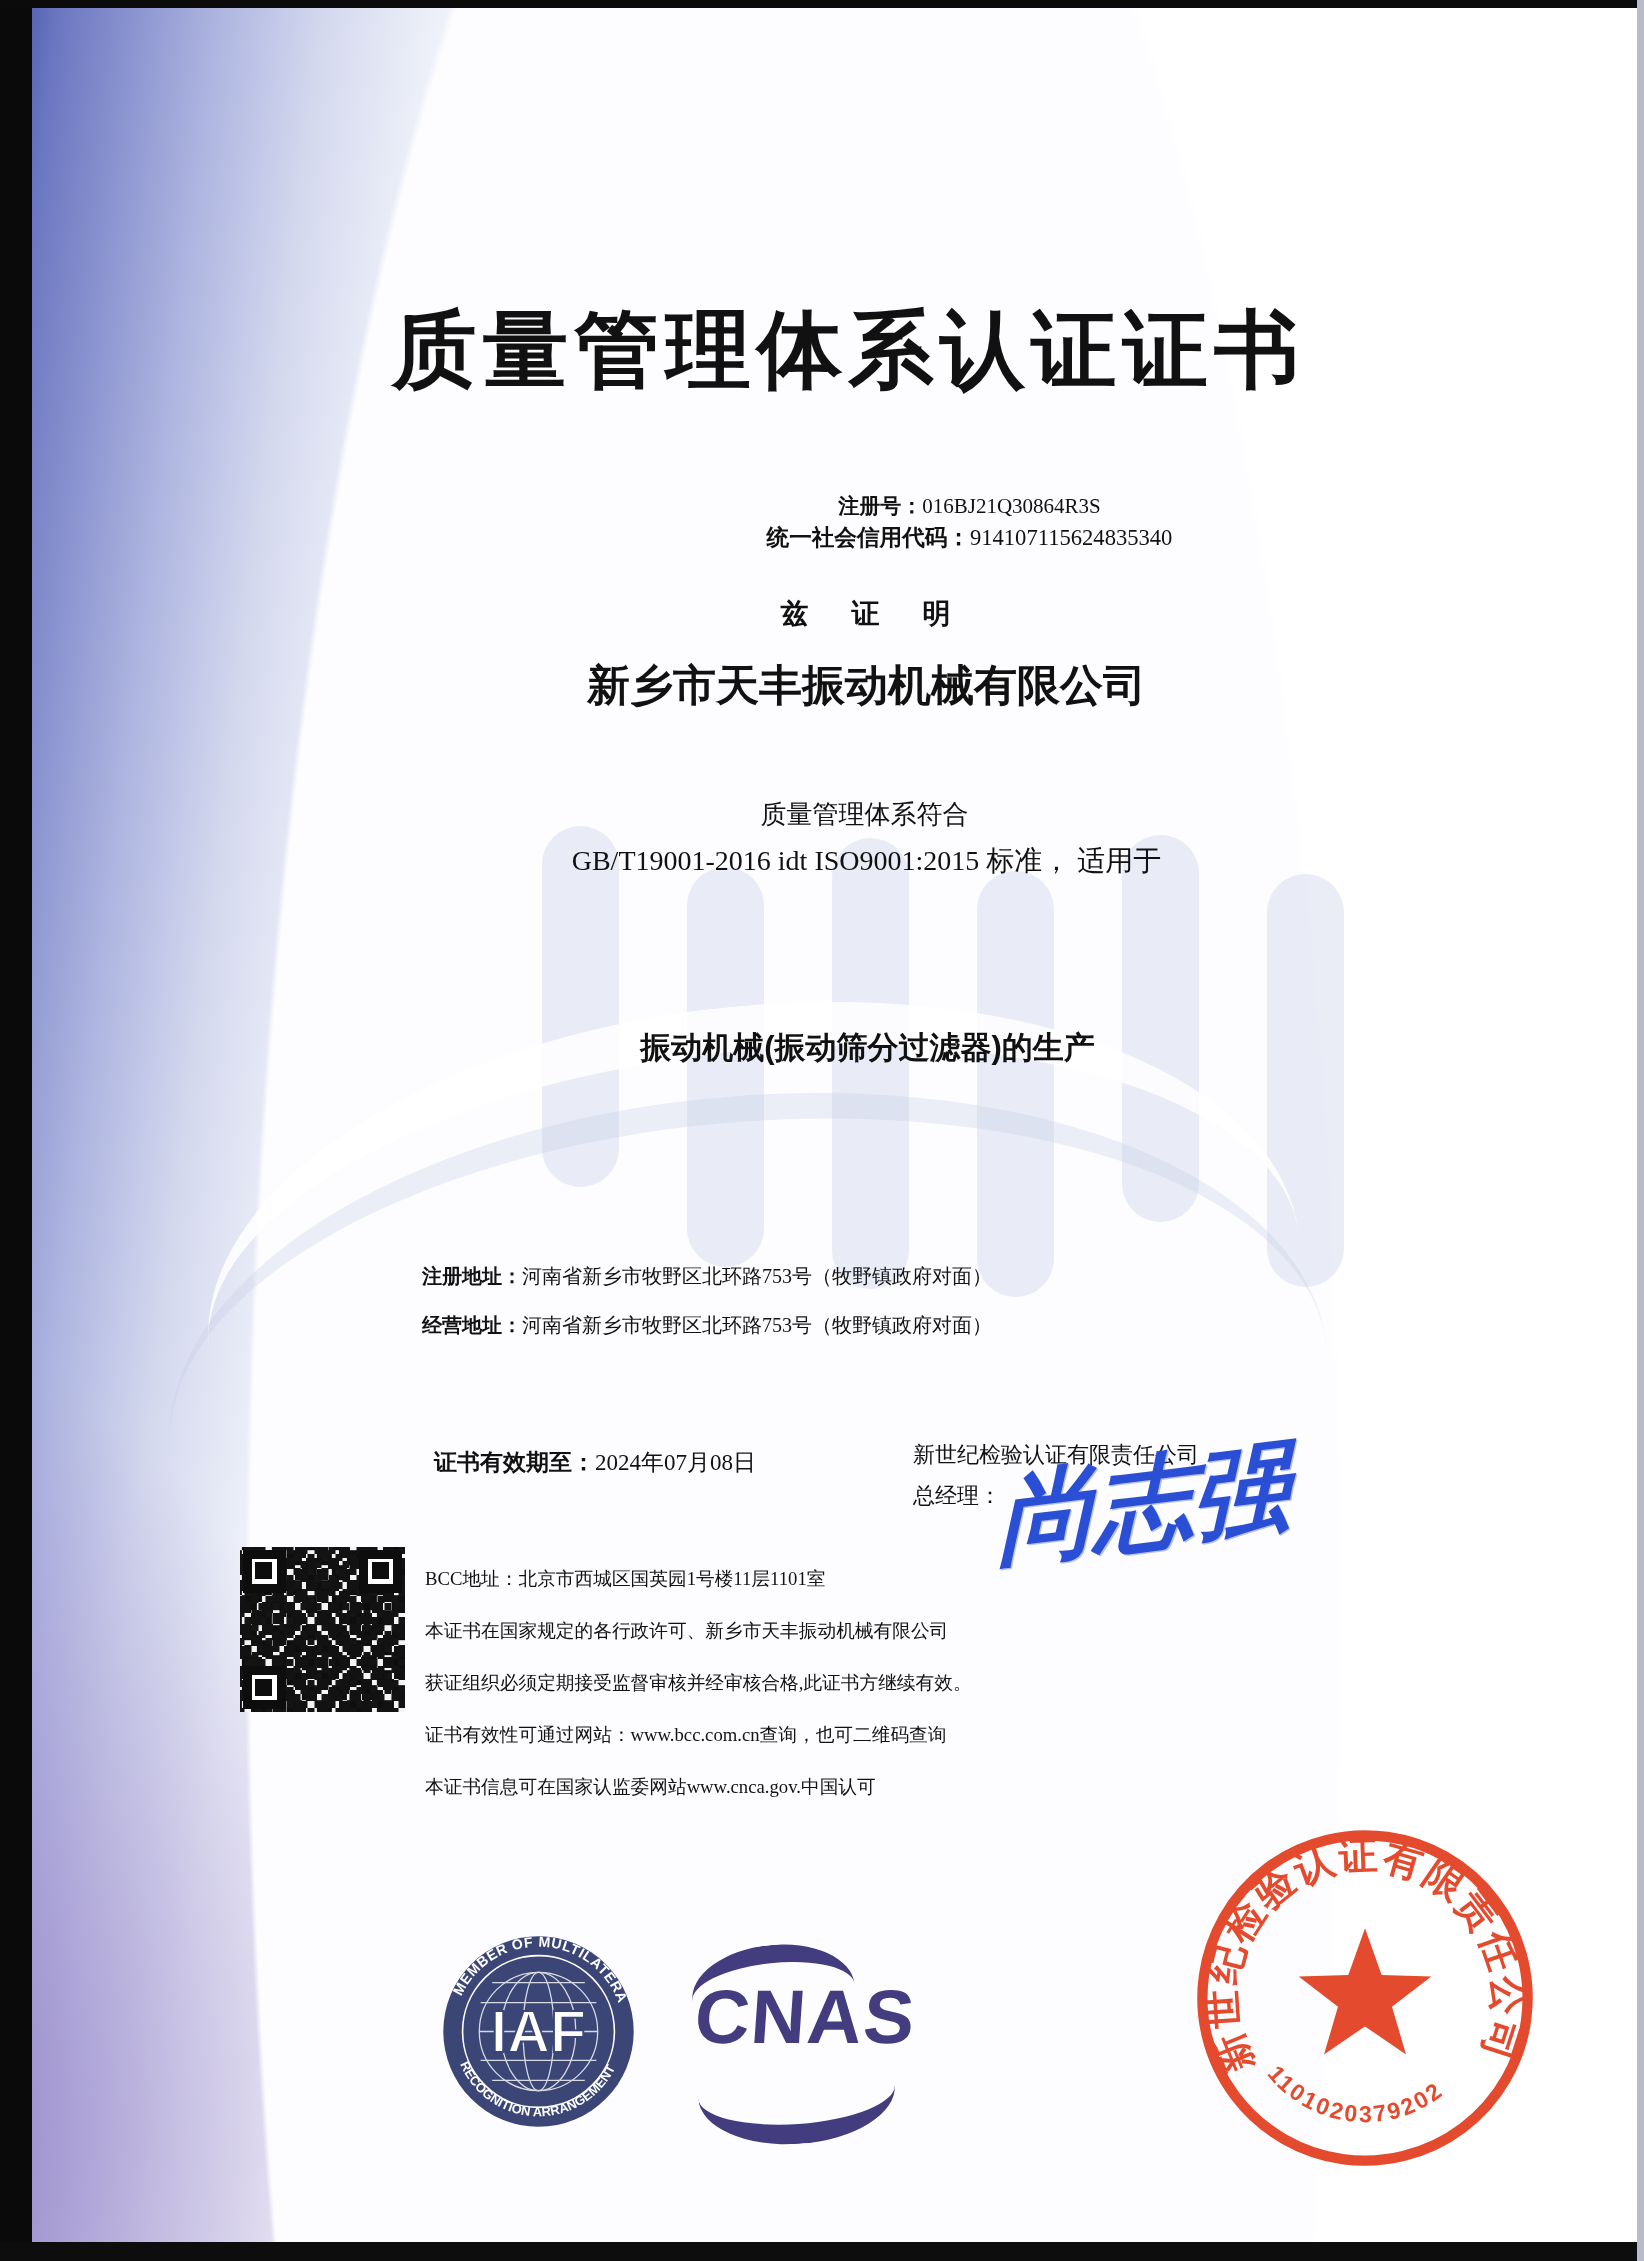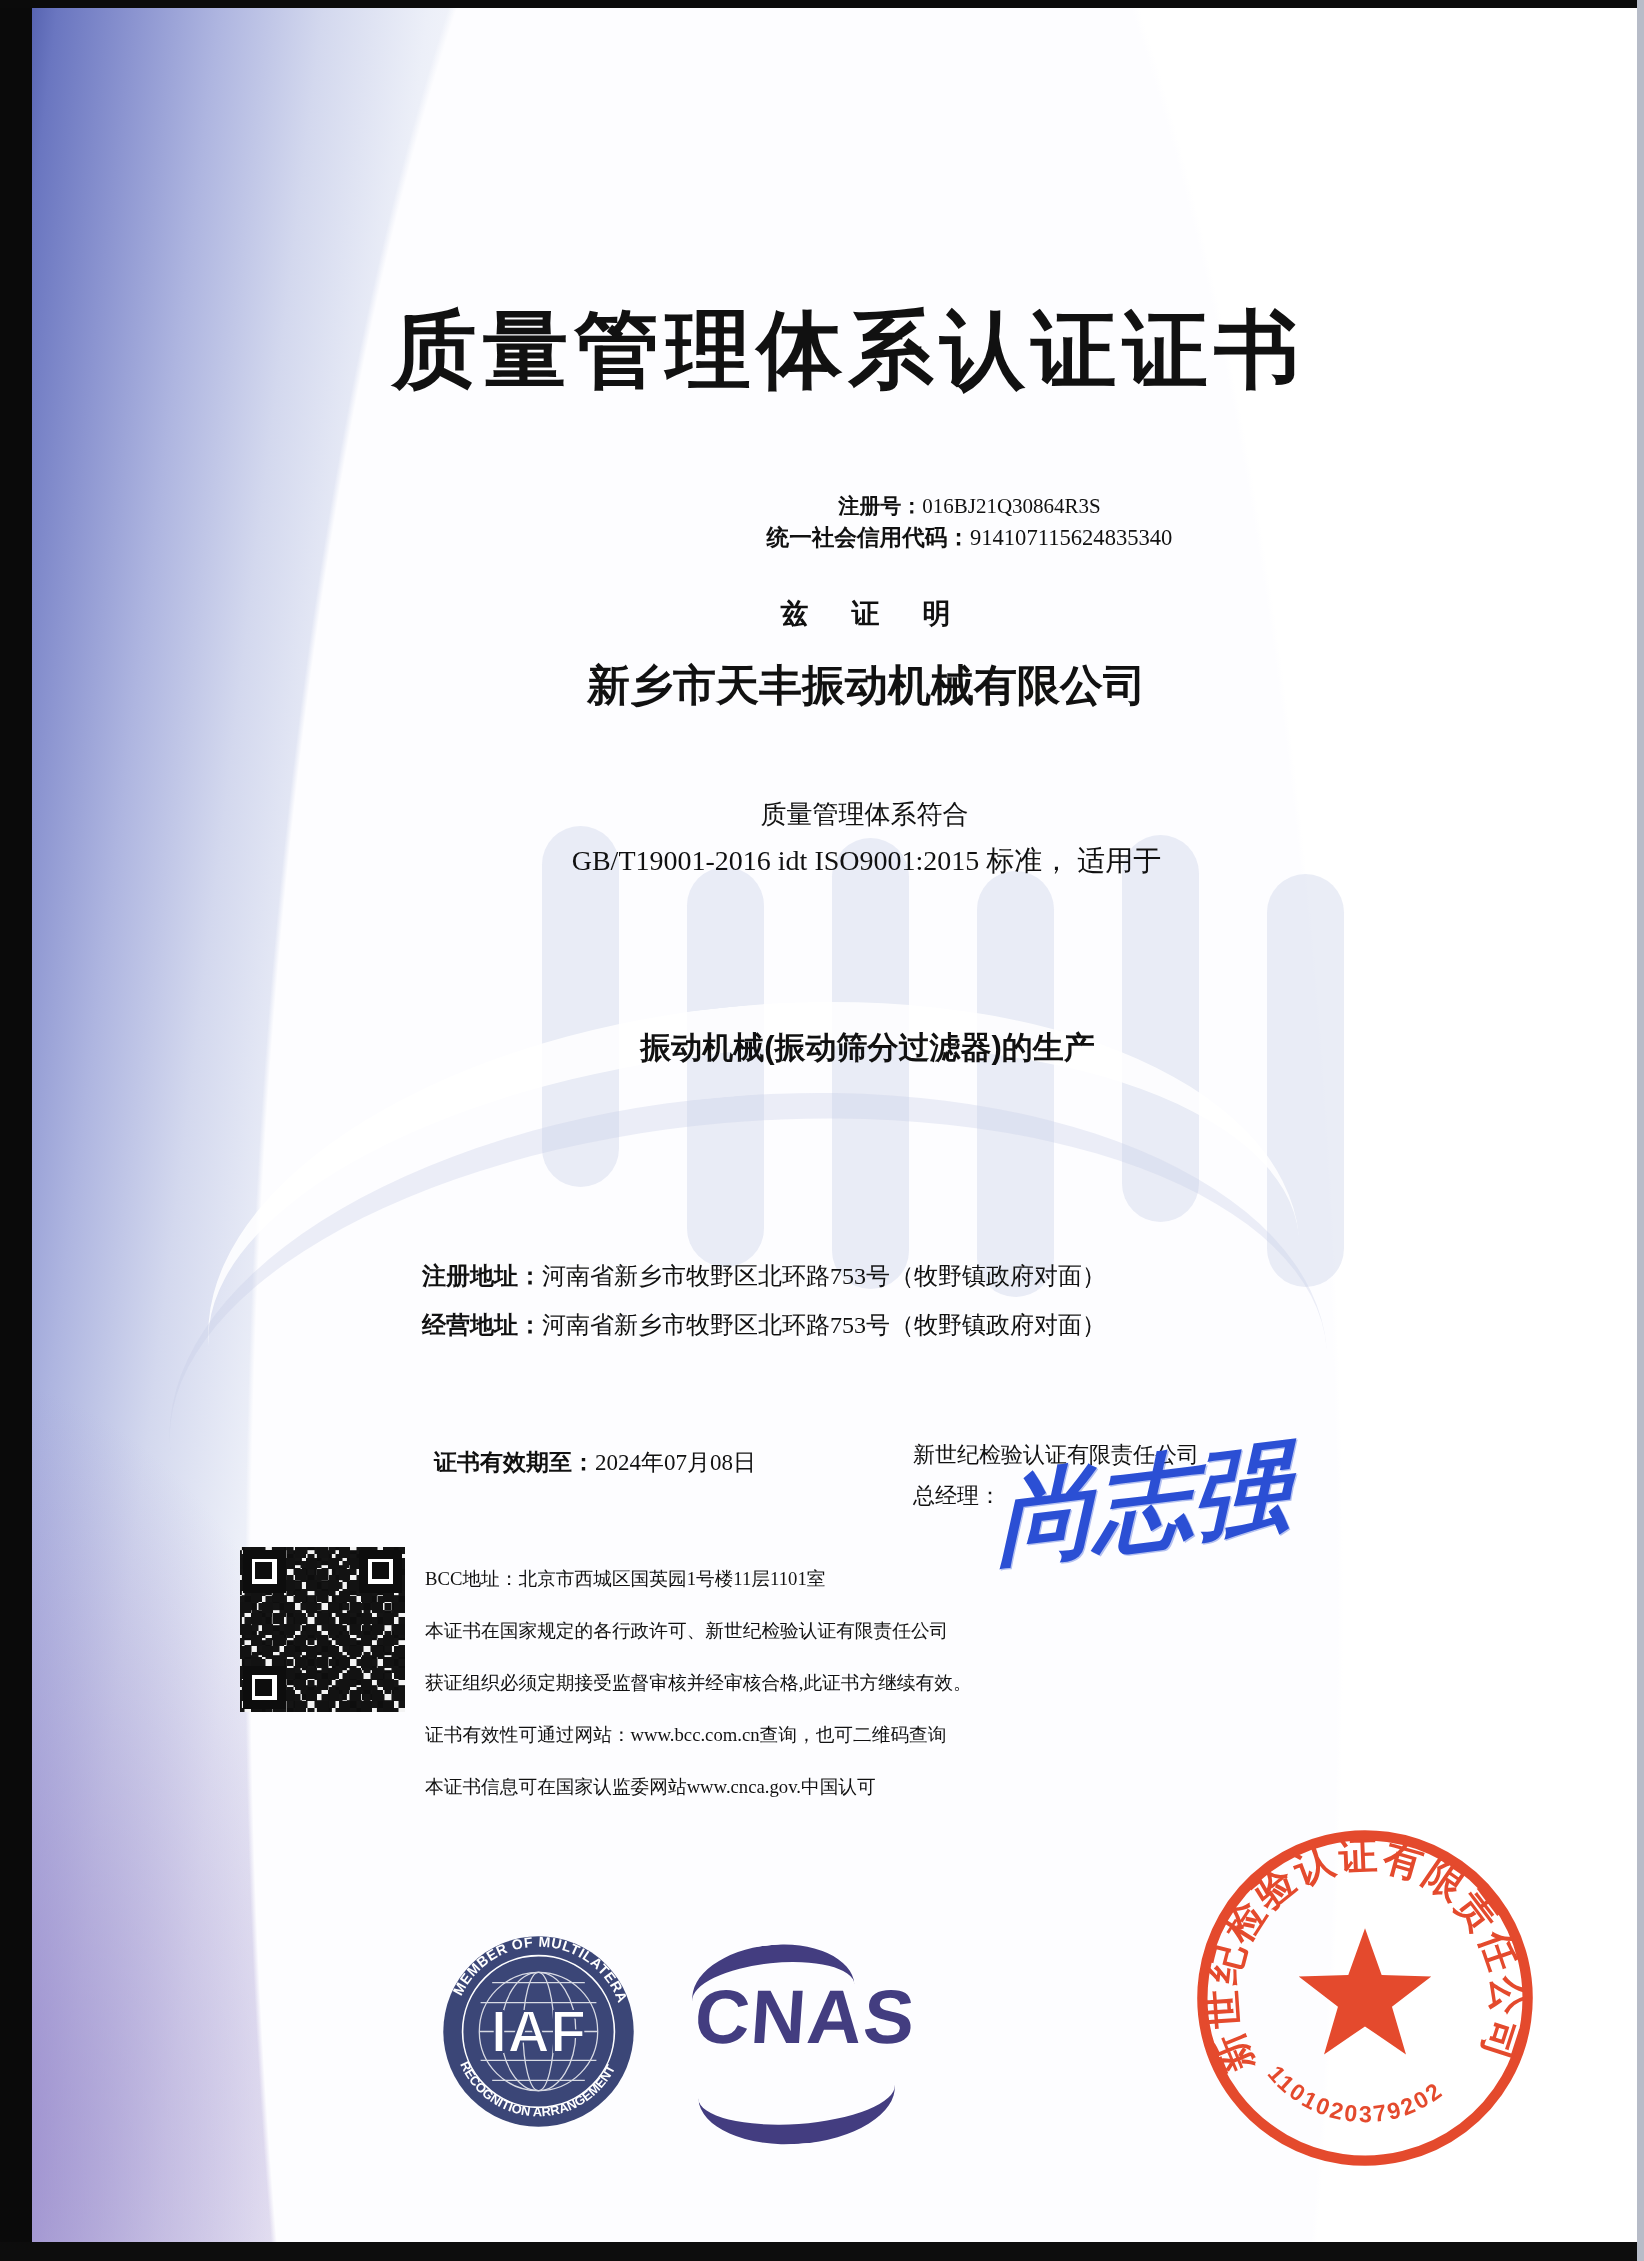--- a/index.html
+++ b/index.html
@@ -29,21 +29,21 @@
   .reg-block{top:490px;line-height:32px;transform:translateX(147px);}
   .reg-line{font-size:21px;}
   .credit-line{font-size:22.6px;}
   .hereby{top:595px;font-size:28px;letter-spacing:18px;font-weight:600;transform:translateX(52px);}
   .company{top:657px;font-size:43px;font-weight:bold;transform:translateX(44px);
            font-family:"Liberation Sans",sans-serif;}
   .sysline{top:797px;font-size:26px;transform:translateX(42px);}
   .stdline{top:842px;font-size:28px;transform:translateX(44px);}
   .scope{top:1027px;font-size:31px;font-weight:bold;transform:translateX(45px);
          font-family:"Liberation Sans",sans-serif;}
-  .addr{top:1258px;left:422px;font-size:24px;}
+  .addr{top:1258px;left:422px;font-size:20px;}
   .addr p{margin:0 0 13px 0;line-height:36px;white-space:nowrap;}
   .addr .lbl{font-family:"Liberation Sans",sans-serif;font-weight:bold;}
   .dates{top:1437px;left:422px;font-size:23px;}
   .dates p{margin:0;line-height:52px;white-space:nowrap;}
   .dates .dlabel{display:inline-block;width:173px;text-align:right;font-weight:bold;}
   .issuer{top:1434px;left:913px;font-size:22px;font-family:"Liberation Sans",sans-serif;}
   .issuer p{margin:0;line-height:41px;white-space:nowrap;}
   .signature{left:996px;top:1438px;font-size:100px;color:#2b4fd4;font-weight:bold;font-style:italic;
              transform:rotate(-7deg) skewX(-6deg);letter-spacing:-2.6px;white-space:nowrap;
              text-shadow:1.3px 1.3px 0 rgba(43,79,212,0.35);}
@@ -128,21 +128,21 @@
   <div class="abs signature">尚志强</div>
 
   <div class="abs qr">
     <div class="fp tl"></div>
     <div class="fp tr"></div>
     <div class="fp bl"></div>
   </div>
 
   <div class="abs notes">
     <p>BCC地址：北京市西城区国英园1号楼11层1101室</p>
-    <p>本证书在国家规定的各行政许可、新世纪检验认证有限责任公司</p>
+    <p>本证书在国家规定的各行政许可、新乡市天丰振动机械有限公司</p>
     <p>获证组织必须定期接受监督审核并经审核合格,此证书方继续有效。</p>
     <p>证书有效性可通过网站：www.bcc.com.cn查询，也可二维码查询</p>
     <p>本证书信息可在国家认监委网站www.cnca.gov.中国认可</p>
   </div>
 
 
   <div class="abs iaf">
     <svg viewBox="0 0 300 300" width="193" height="193">
       <circle cx="150" cy="150" r="148" fill="#3b4677"></circle>
       <circle cx="150" cy="150" r="118" fill="none" stroke="#ffffff" stroke-width="2.5"></circle>

